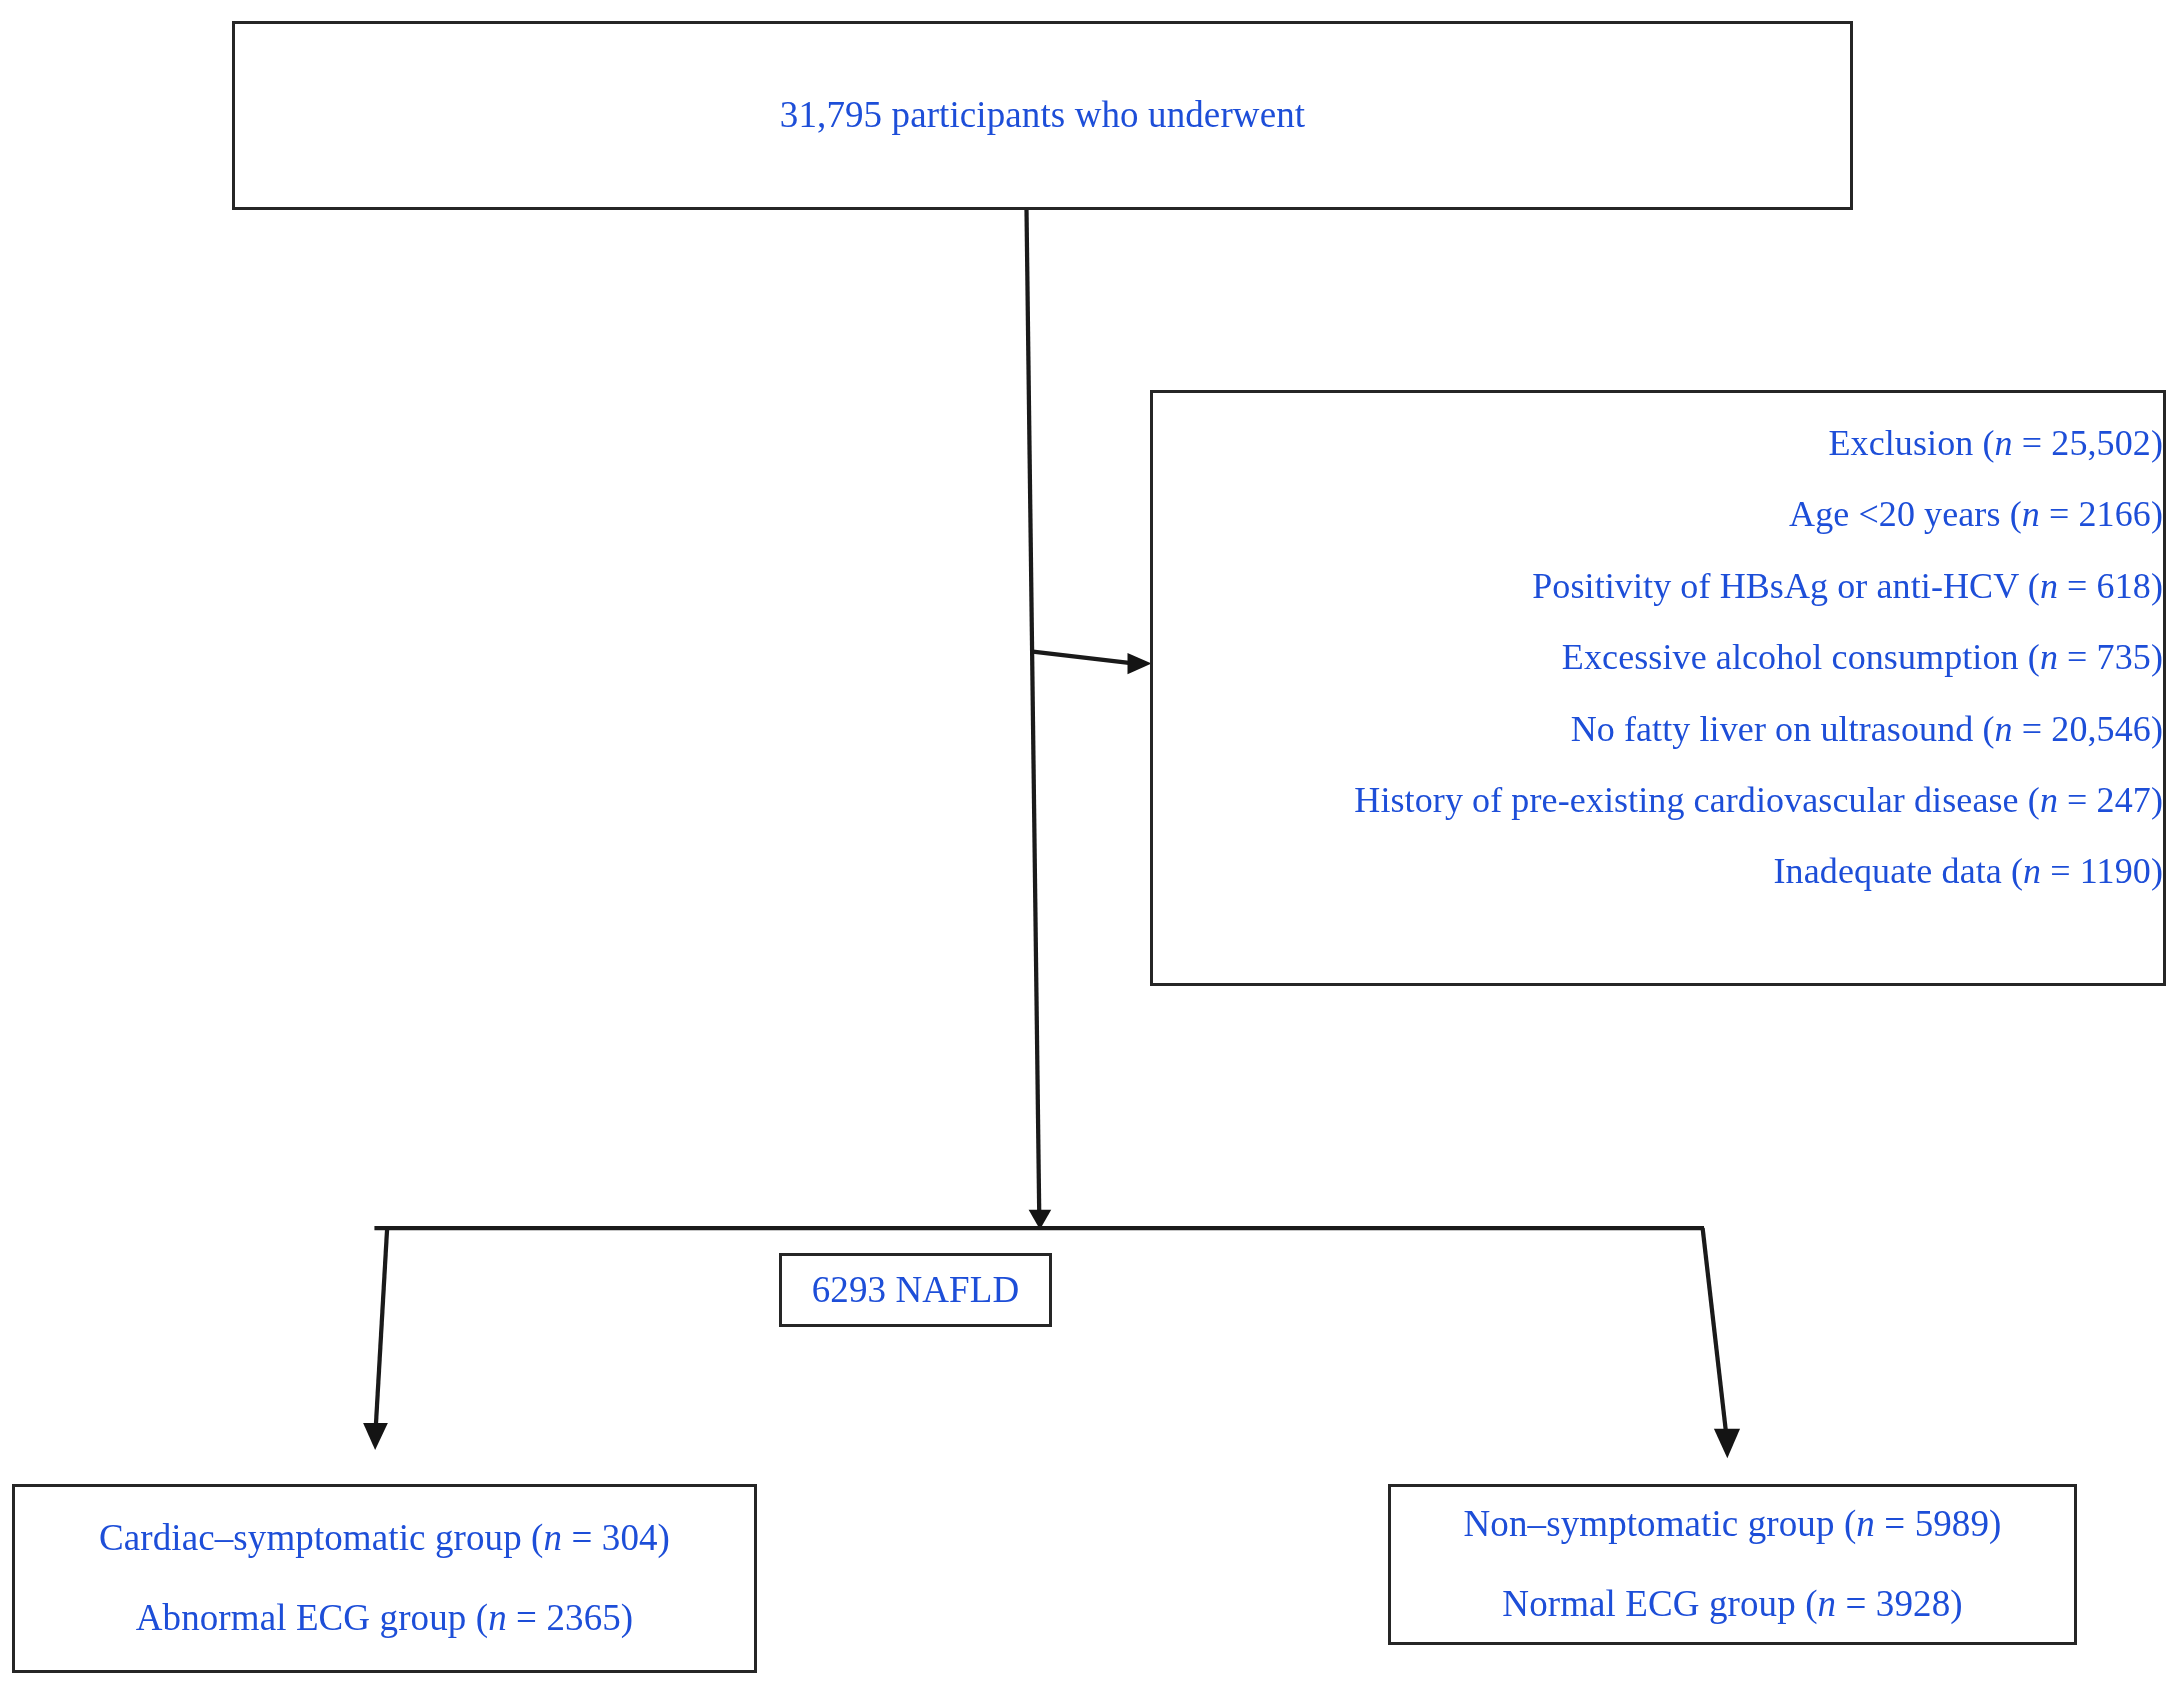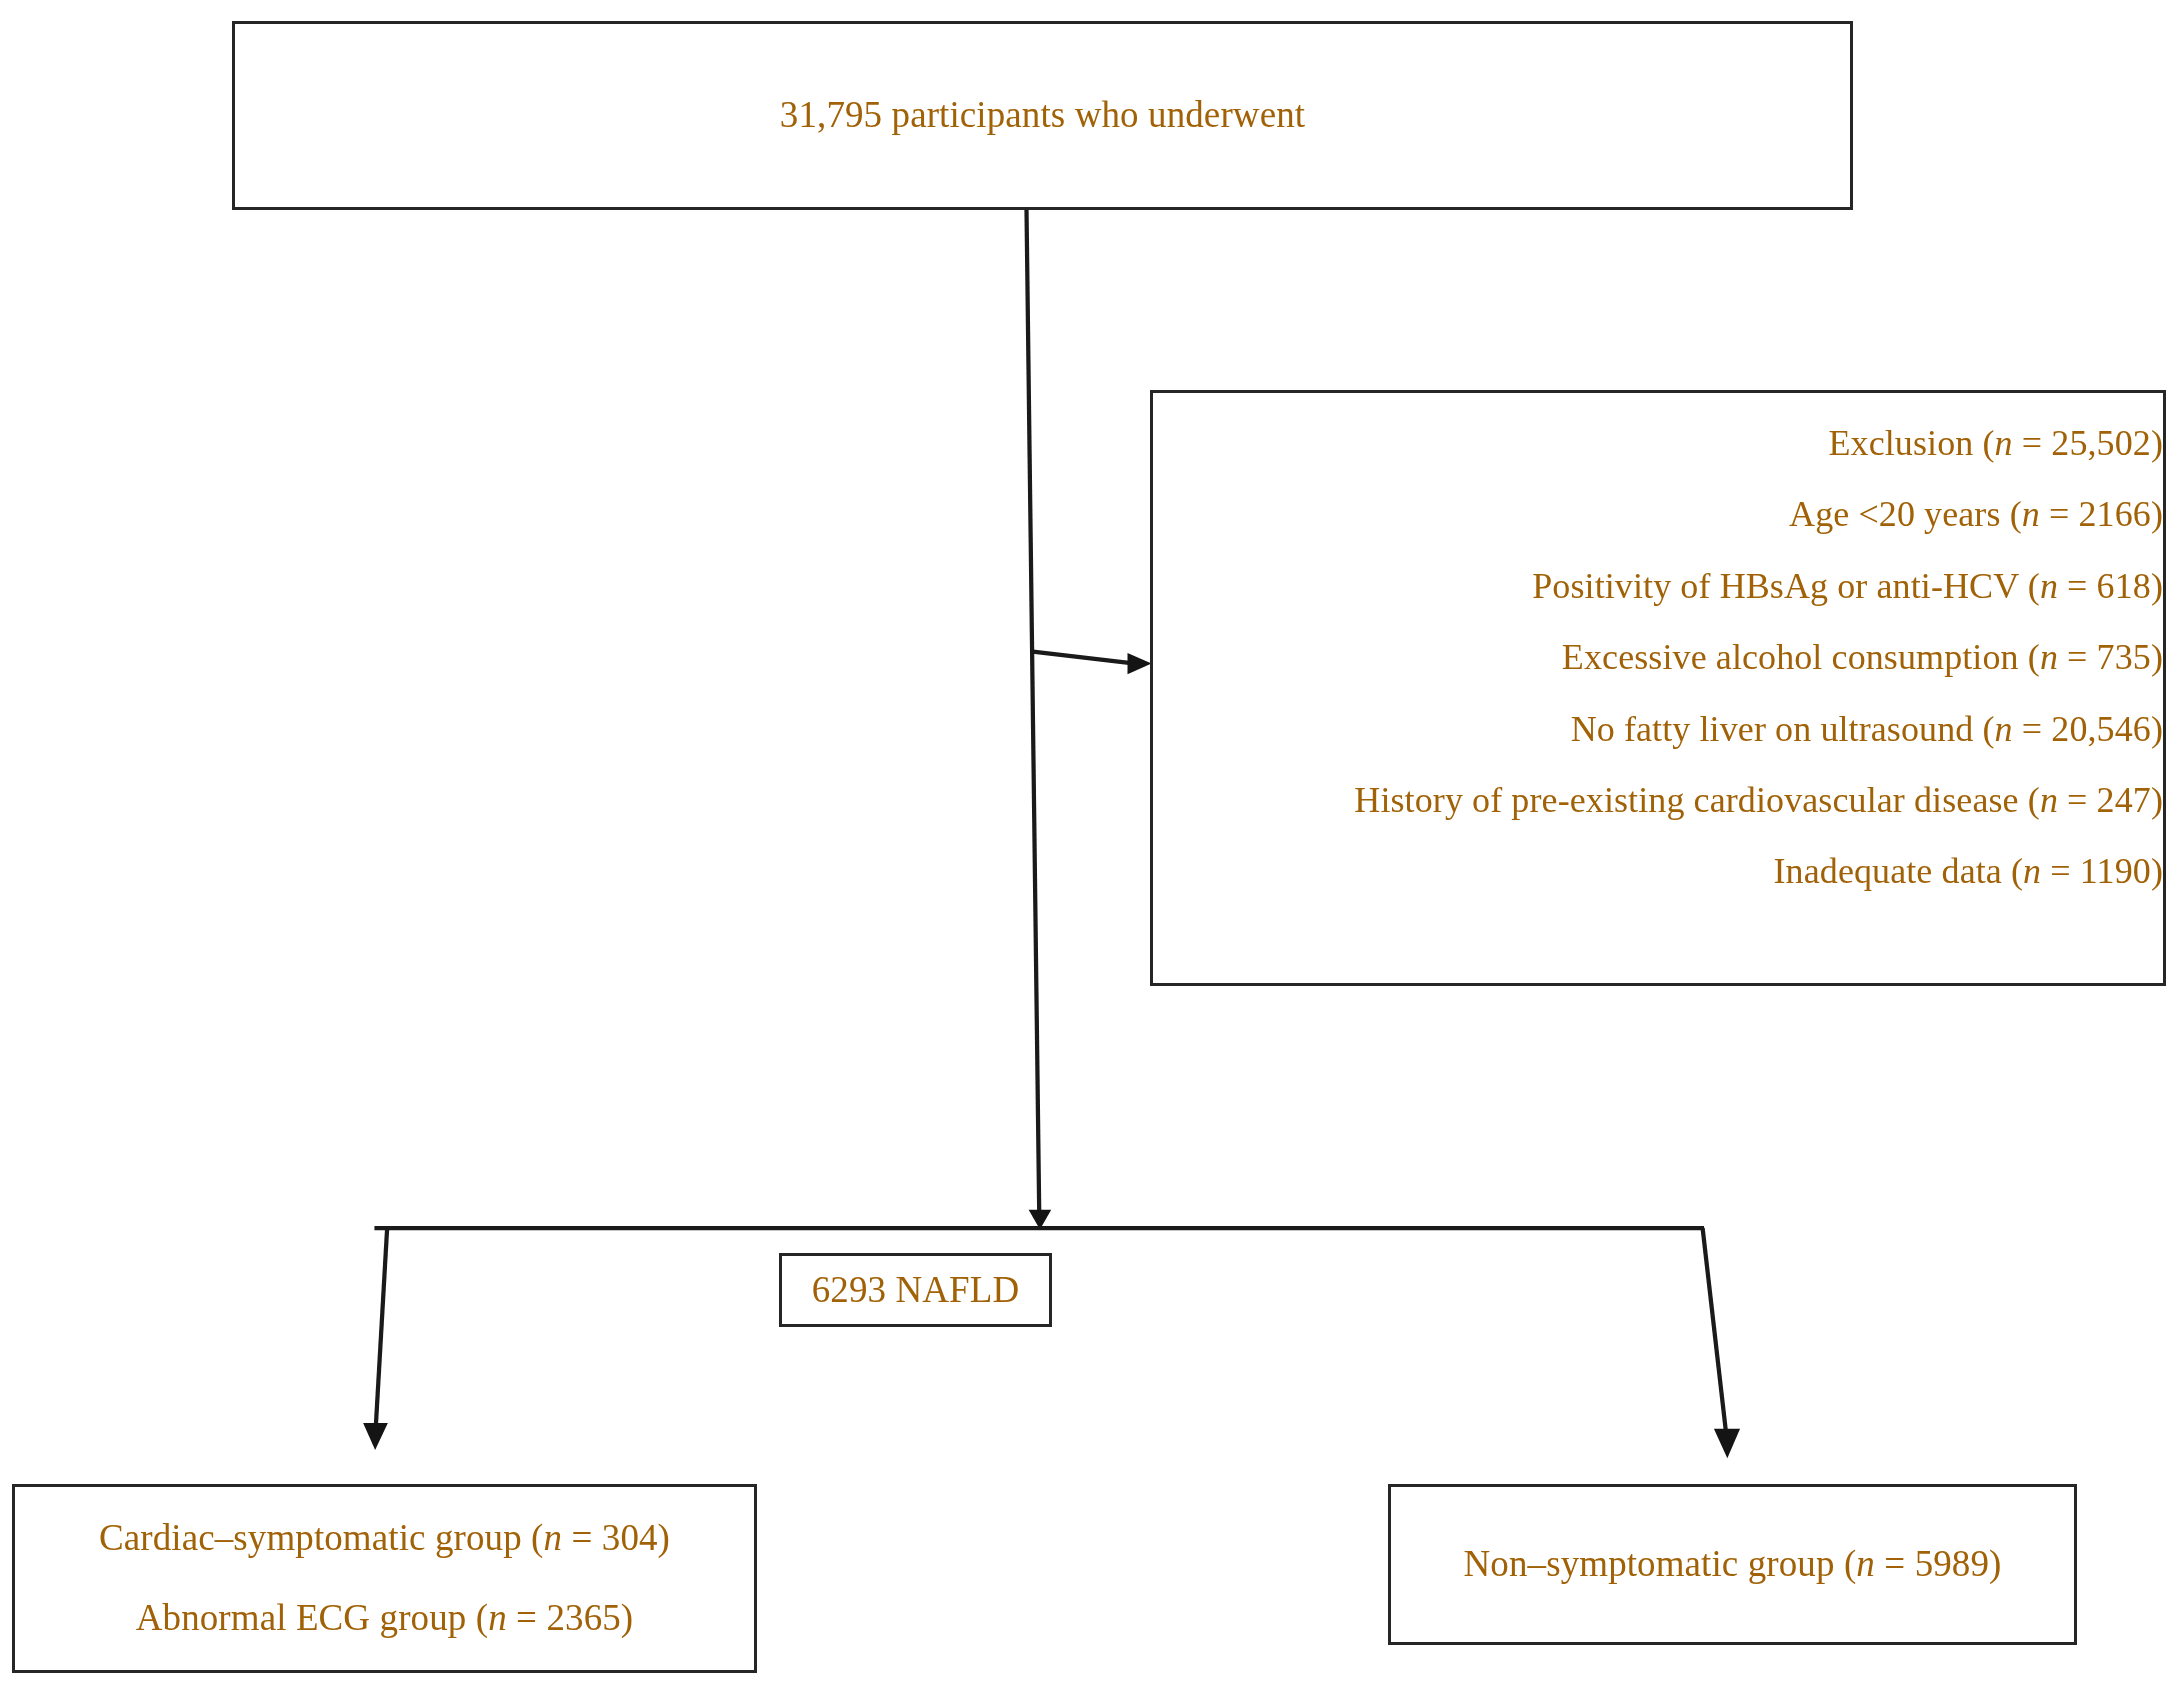--- a/index.html
+++ b/index.html
@@ -23,21 +23,21 @@
     background: #ffffff;
     display: flex;
     flex-direction: column;
     align-items: center;
     justify-content: center;
   }
   .box-line {
     font-size: 37px;
     line-height: 1.15;
     white-space: nowrap;
-    color: #a16207;
+    color: #1d4ed8;
     text-align: center;
     letter-spacing: 0.1px;
   }
   .box-line .it {
     font-style: italic;
   }
   
   #box-source {
     left: 232px;
     top: 21px;
@@ -174,16 +174,19 @@
     </div>
     <div class="box-line">
       <span>Abnormal ECG group</span><span> (</span><span class="it">n</span><span> = </span><span>2365</span><span>)</span>
     </div>
   </div>
 
   <div class="flow-box" id="box-nonsymp">
     <div class="box-line">
       <span>Non–symptomatic group</span><span> (</span><span class="it">n</span><span> = </span><span>5989</span><span>)</span>
     </div>
+    <div class="box-line">
+      <span>Normal ECG group</span><span> (</span><span class="it">n</span><span> = </span><span>3928</span><span>)</span>
+    </div>
   </div>
 
 </div>
 
 
 </body></html>

